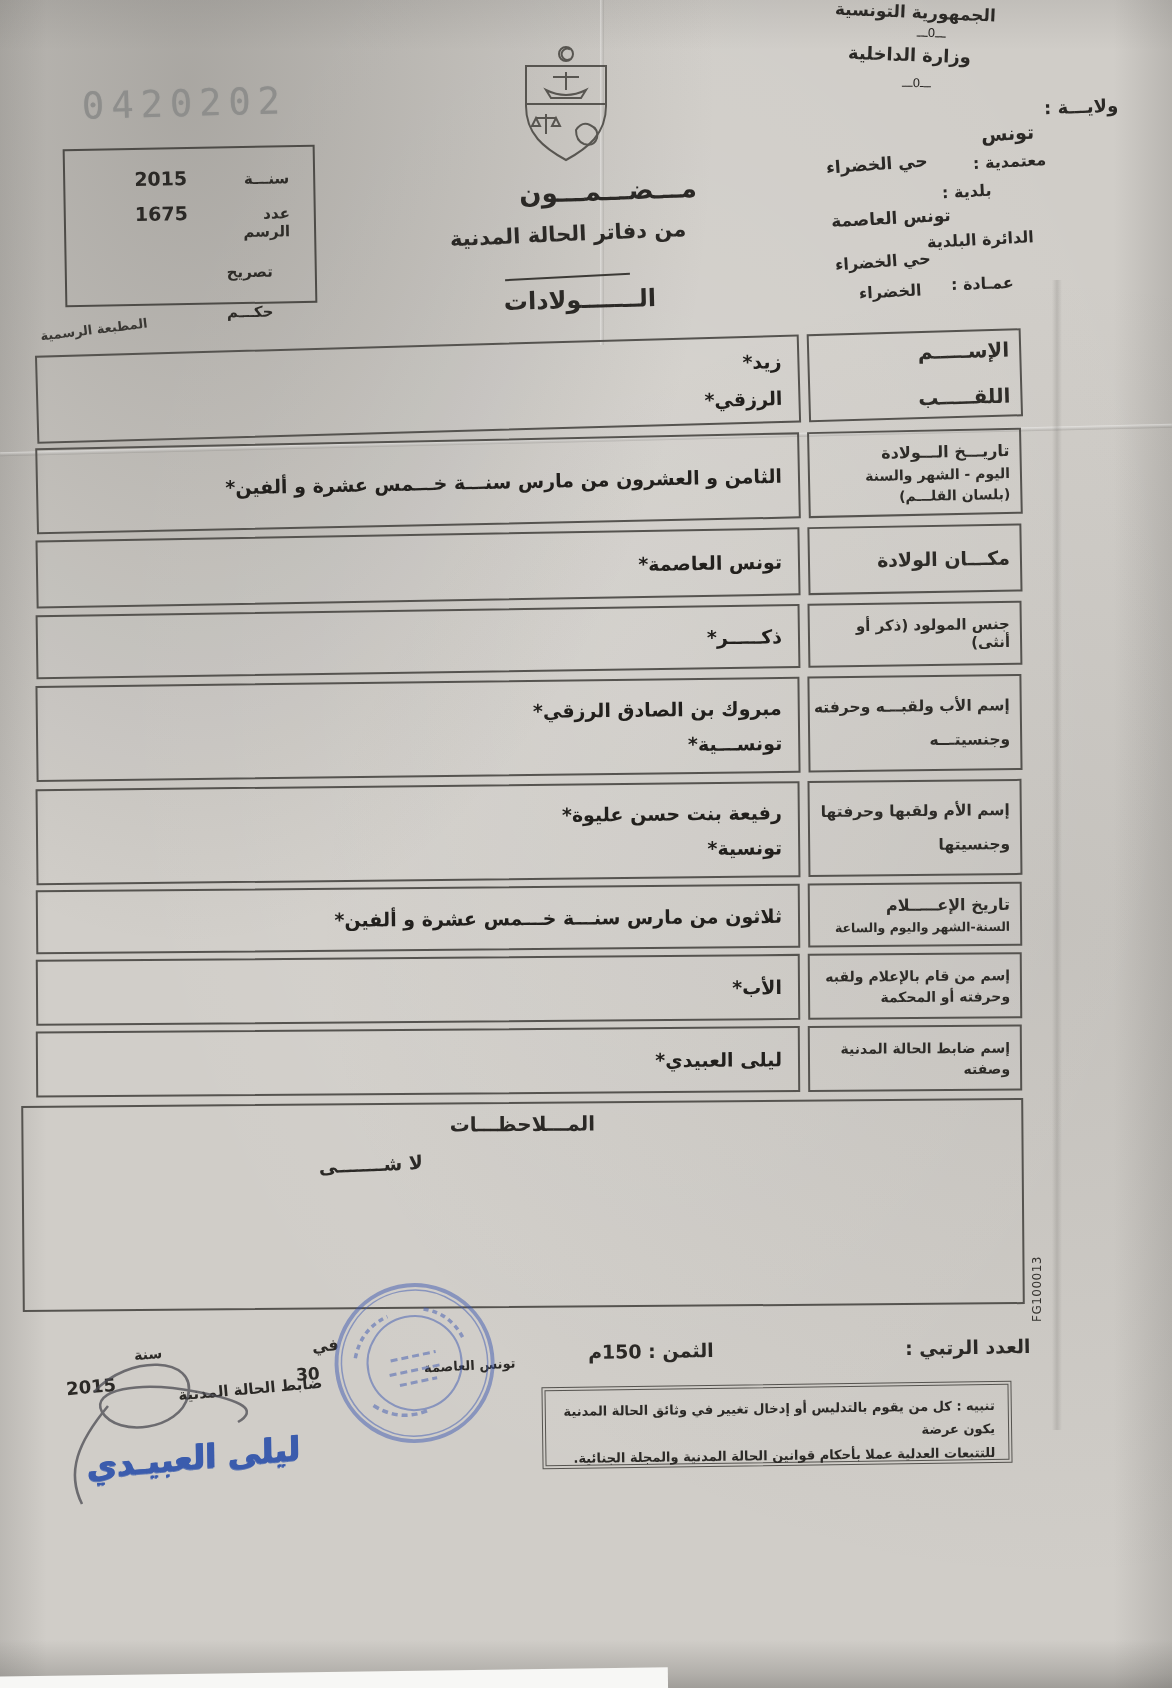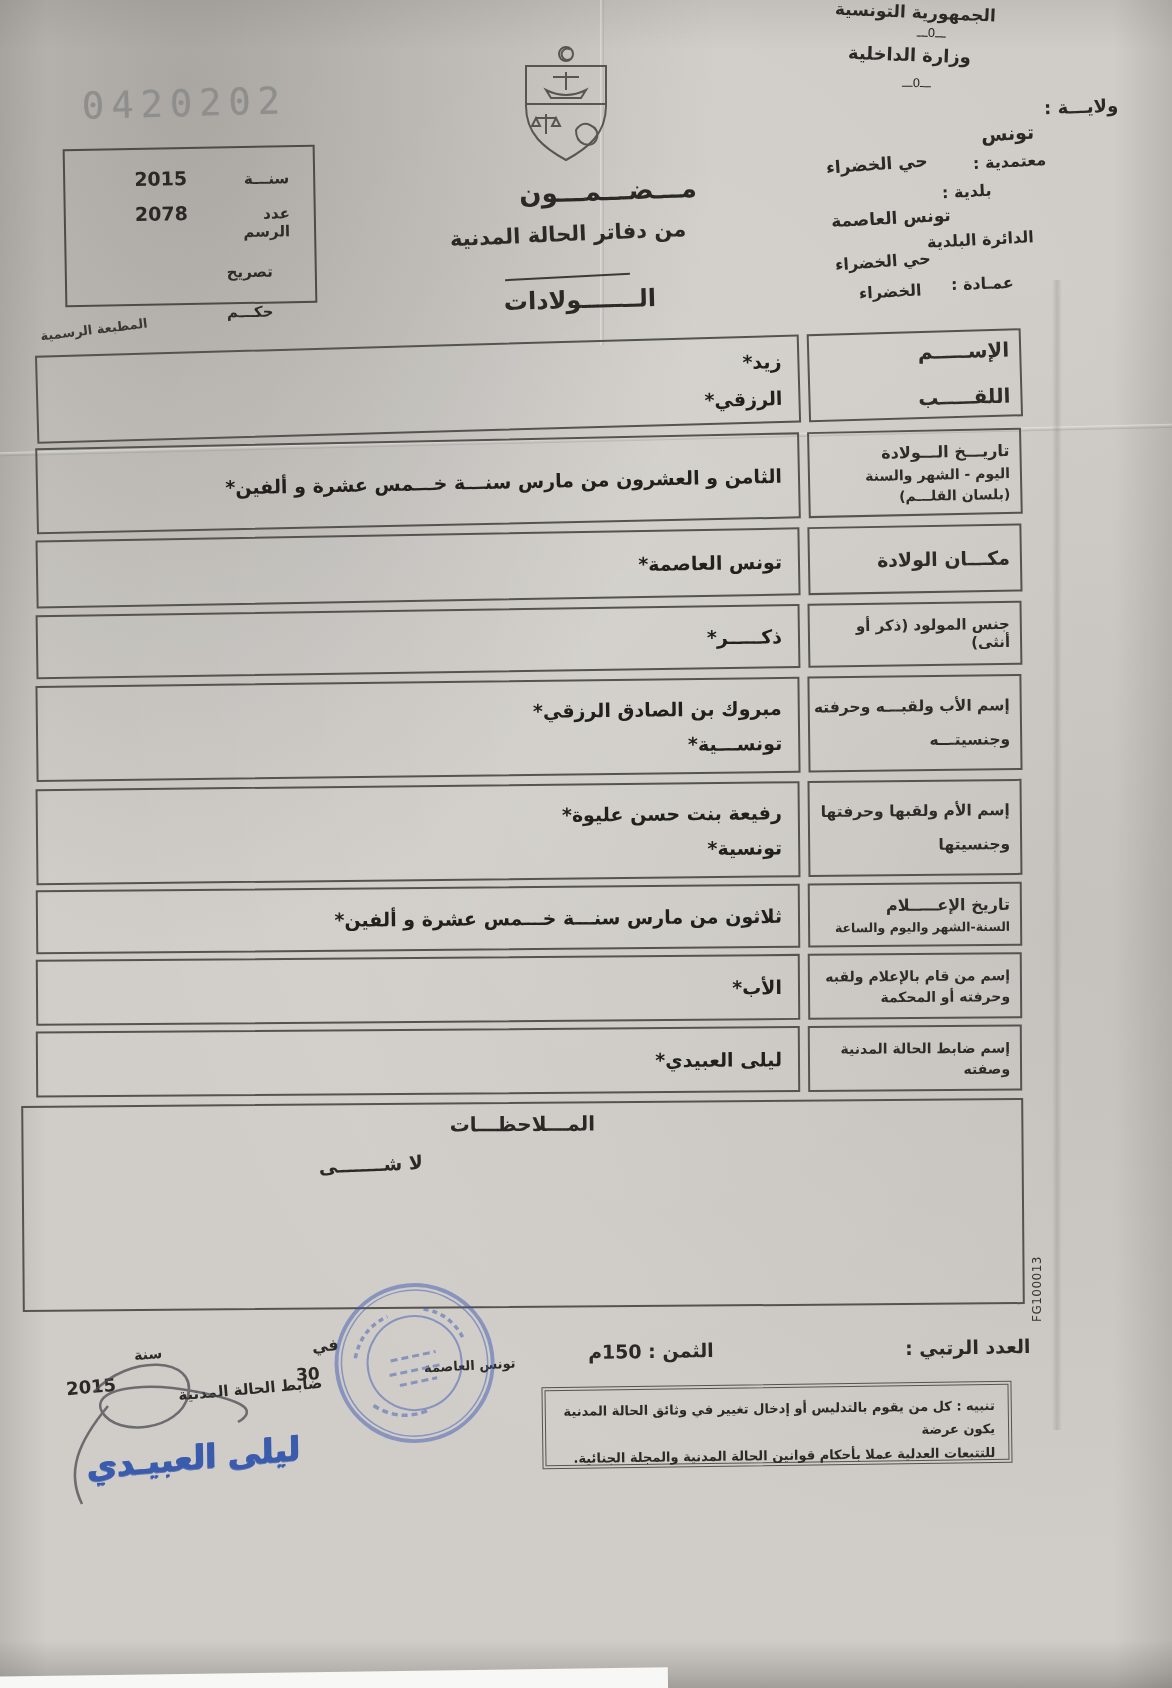--- a/index.html
+++ b/index.html
@@ -112,21 +112,21 @@
 
   <div class="abs serial">0420202</div>
 
   <div class="abs refbox">
     <div class="refrow">
       <span class="lab">سنـــة</span>
       <span class="num">2015</span>
     </div>
     <div class="refrow">
       <span class="lab">عدد الرسم</span>
-      <span class="num">2078</span>
+      <span class="num">1675</span>
     </div>
     <div class="refrow shift">
       <span class="lab">تصريح</span>
     </div>
     <div class="refrow shift">
       <span class="lab">حكـــم</span>
     </div>
   </div>
   <div class="abs press">المطبعة الرسمية</div>
 

